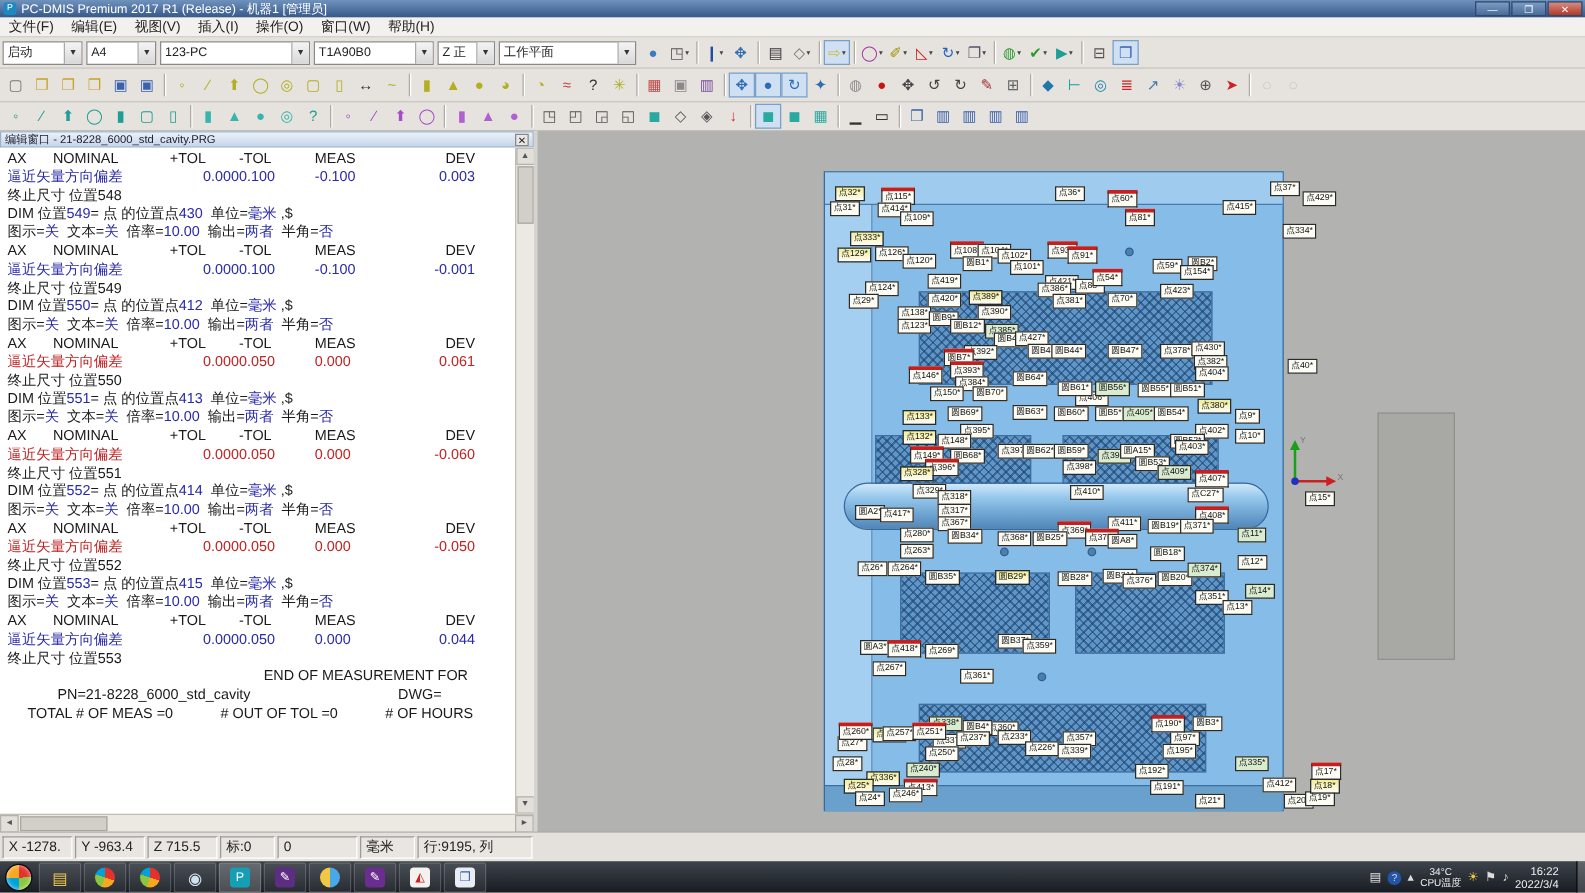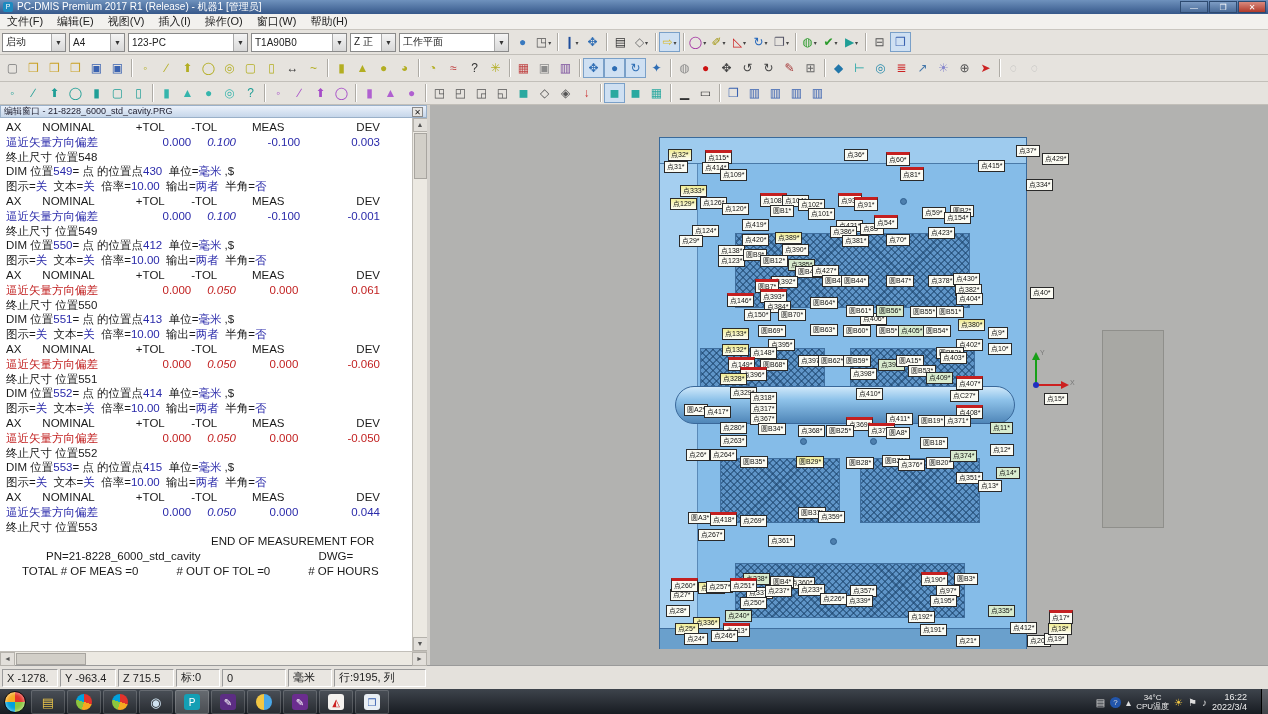--- a/index.html
+++ b/index.html
@@ -39,22 +39,22 @@
   .ew-title{height:13px;background:linear-gradient(#eaf1fa,#c6d6ea);border:1px solid #9ab0c8;
     font-size:9px;display:flex;align-items:center;padding:0 3px;color:#223;}
   .ew-close{margin-left:auto;width:11px;height:10px;border:1px solid #888;background:#e8e6e2;
     font-size:8px;line-height:9px;text-align:center;color:#222;}
   .ew-body{flex:1;display:flex;overflow:hidden;gap:32px;}
   .report{flex:1;padding:2px 0 0 6px;font-size:11.5px;line-height:14.8px;white-space:pre;overflow:hidden;color:#1a1a1a;}
   .rline{height:14.8px;}
   .cols{display:flex;}
   .col{display:inline-block;}
   .h0{width:42px;}.h1{width:108px;}.h2{width:64px;}.h3{width:70px;}.h4{width:74px;}.h5{width:74px;text-align:right;}
-  .d0{width:150px;}.d1{width:64px;text-align:right;}.d2{width:70px;text-align:center;font-style:italic;}
-  .d3{width:74px;text-align:center;}.d4{width:74px;text-align:right;}
+  .d0{width:150px;}.d1{width:64px;text-align:right;}.d2{width:70px;text-align:left;}
+  .d3{width:74px;text-align:left;}.d4{width:74px;text-align:right;}
   .k{color:#1a1a1a;}.b{color:#2a2aaa;}.r{color:#c22222;}
   .vscroll{width:15px;background:#ece9e2;border-left:1px solid #c2bfb9;display:flex;flex-direction:column;align-items:center;}
   .scroll-btn{width:15px;height:14px;background:#e2dfda;border:1px solid #b5b2ac;font-size:7px;
     line-height:12px;text-align:center;color:#555;}
   .vthumb{width:13px;height:46px;background:#d2cfc8;border:1px solid #a8a5a0;margin-top:1px;}
   .vspace{flex:1;}
   .hscroll{height:14px;background:#ece9e2;border-top:1px solid #c2bfb9;display:flex;align-items:center;}
   .hthumb{width:70px;height:12px;background:#d2cfc8;border:1px solid #a8a5a0;margin-left:1px;}
   .hspace{flex:1;}
   

